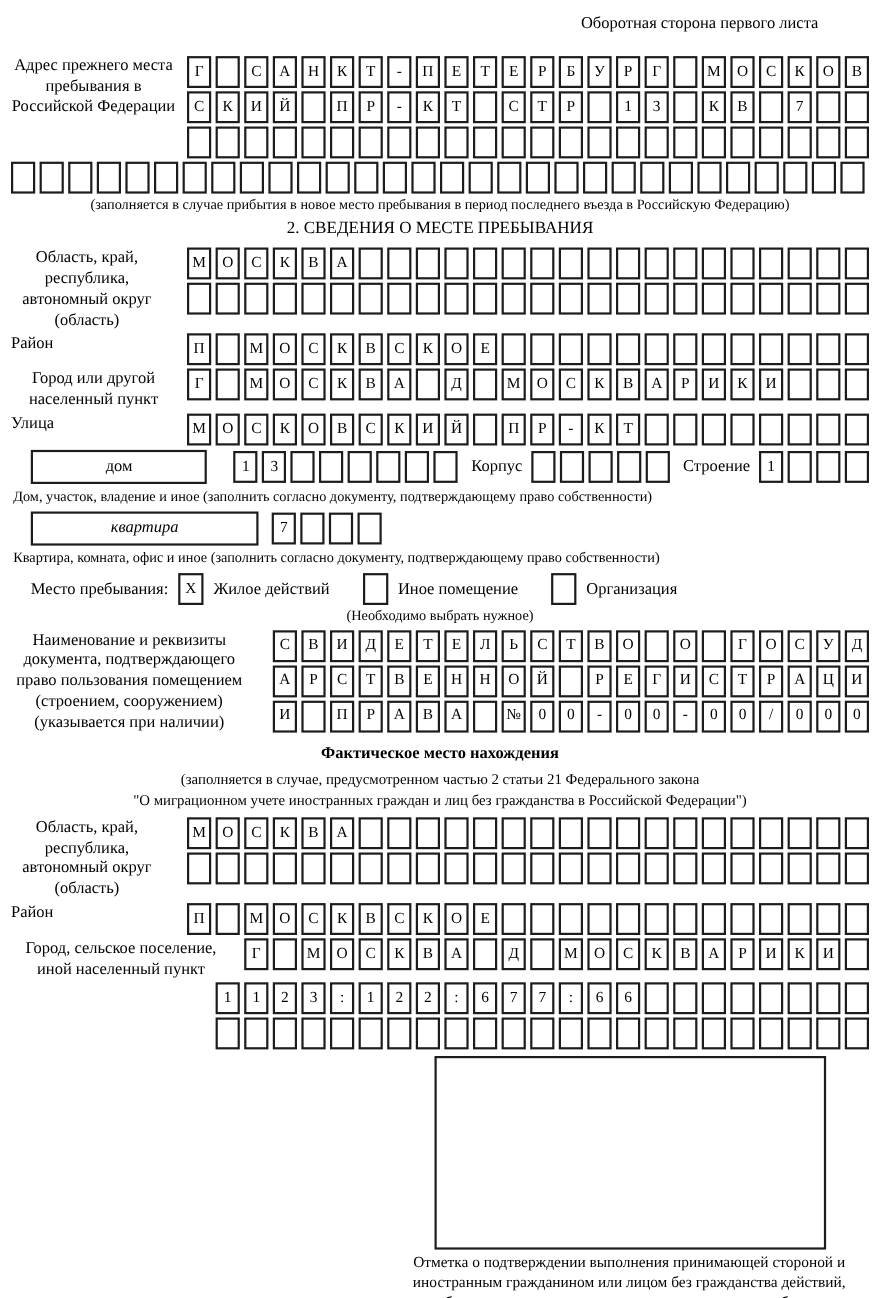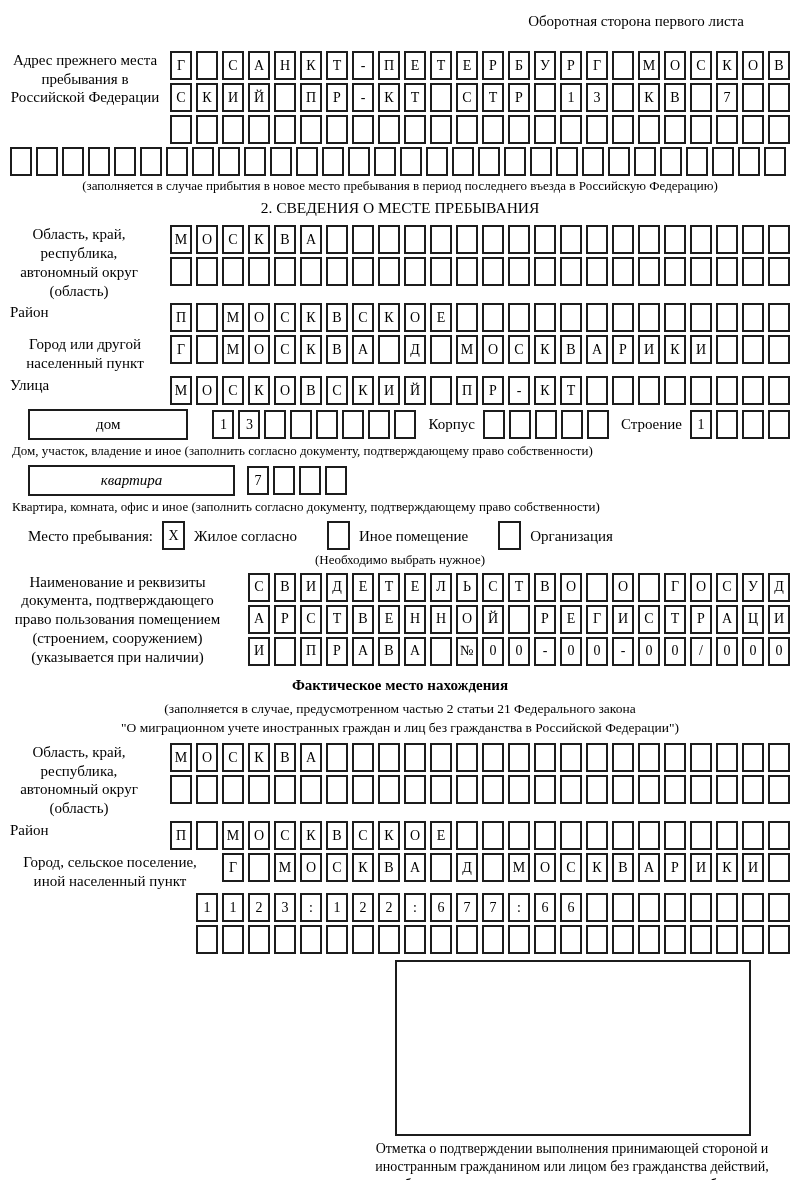--- a/index.html
+++ b/index.html
@@ -380,21 +380,21 @@
       <div class="cell"></div>
     </div>
 </div>
 <div class="note-left">Квартира, комната, офис и иное (заполнить согласно документу, подтверждающему право собственности)</div>
 
 <div class="stay-row">
   <span>Место пребывания:</span>
   <span class="cb">
       <span>X</span>
     </span>
-  <span>Жилое согласно</span>
+  <span>Жилое действий</span>
   <span class="cb gap-lg">
       <span></span>
     </span>
   <span>Иное помещение</span>
   <span class="cb gap-lg">
       <span></span>
     </span>
   <span>Организация</span>
 </div>
 <div class="note">(Необходимо выбрать нужное)</div>

